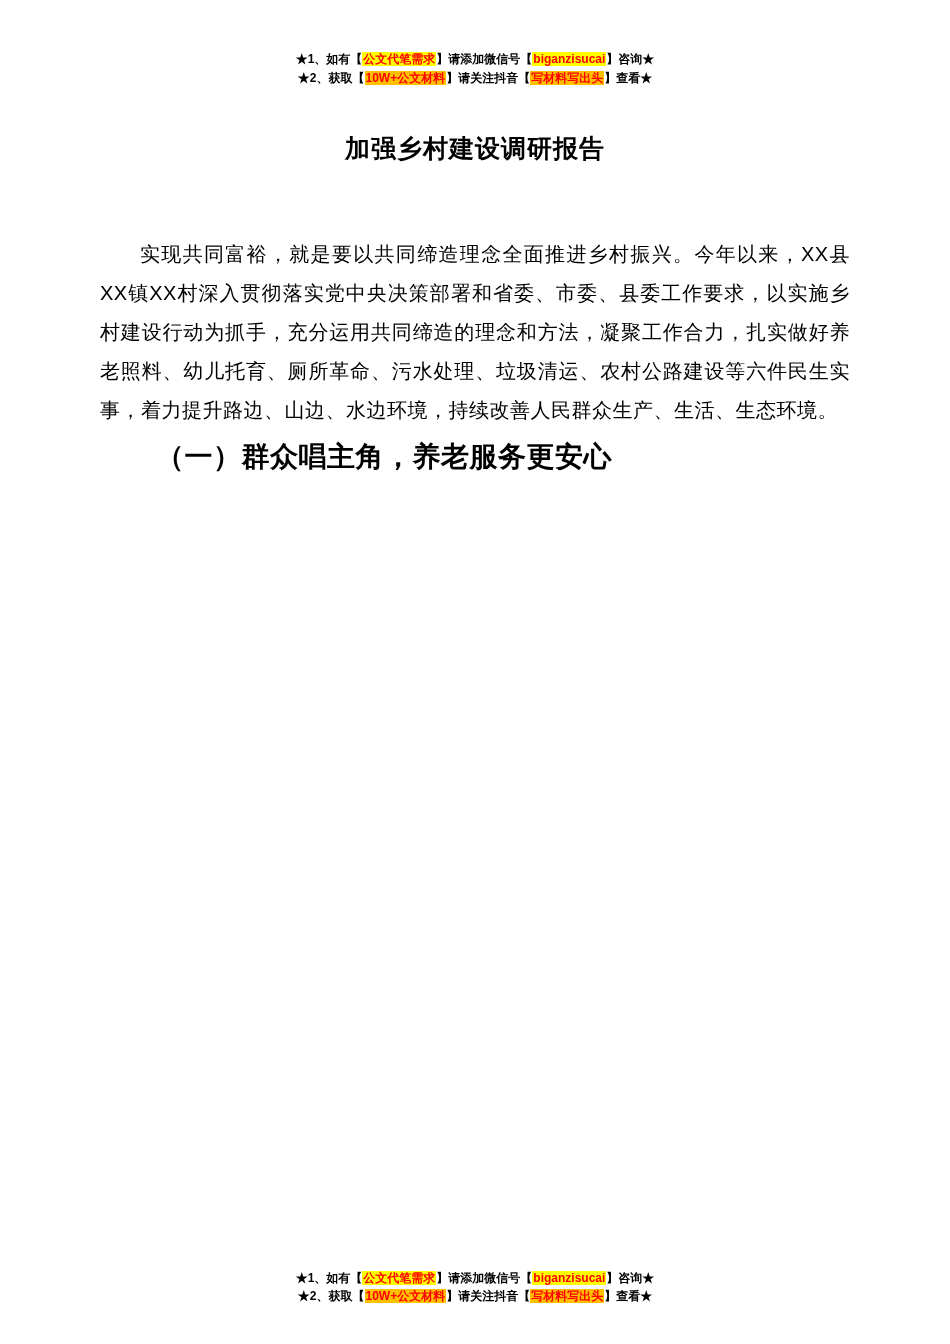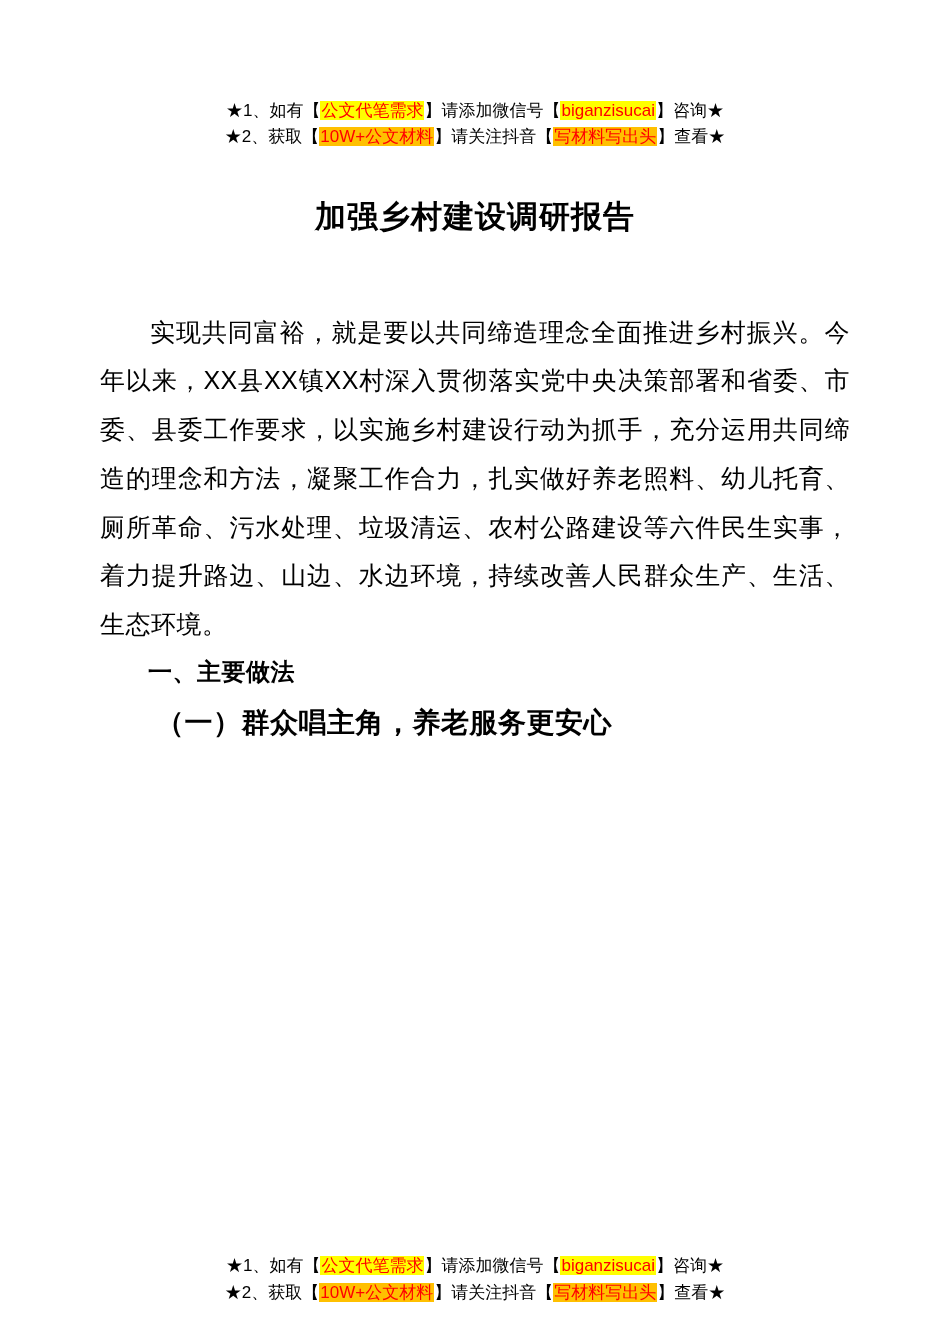--- a/index.html
+++ b/index.html
@@ -17,55 +17,54 @@
   }
   .page {
     width: 950px;
     height: 1344px;
     box-sizing: border-box;
     padding: 50px 100px 0 100px;
     position: relative;
   }
   .banner {
     text-align: center;
-    font-size: 17px;
-    font-weight: normal;
+    font-size: 12px;
+    font-weight: bold;
     line-height: 1.55;
     letter-spacing: 0px;
     white-space: nowrap;
-    margin-top: 48px;
   }
   .banner .line {
     display: block;
   }
   .banner .blk {
     color: #000000;
   }
   .hl-yellow {
     background: #ffff00;
     color: #ff0000;
     padding: 0 1px;
   }
   .hl-orange {
     background: #ffc000;
     color: #ff0000;
     padding: 0 1px;
   }
   .doc-title {
     text-align: center;
-    font-size: 31px;
+    font-size: 25px;
     font-weight: bold;
     margin-top: 45px;
     letter-spacing: 1px;
   }
   .body-area {
     margin-top: 70px;
   }
   p.para {
-    font-size: 25px;
+    font-size: 20px;
     line-height: 1.95;
     margin: 0;
     text-align: justify;
     text-justify: inter-ideograph;
     text-indent: 2em;
     letter-spacing: 0.5px;
   }
   p.heading1 {
     font-size: 24px;
     font-weight: bold;
@@ -101,21 +100,20 @@
     </span>
     <span class="line">
       <span class="blk">★2、获取【</span><span class="hl-orange">10W+公文材料</span><span class="blk">】请关注抖音【</span><span class="hl-orange">写材料写出头</span><span class="blk">】查看★</span>
     </span>
   </div>
 
   <div class="doc-title">加强乡村建设调研报告</div>
 
   <div class="body-area">
     <p class="para">实现共同富裕，就是要以共同缔造理念全面推进乡村振兴。今年以来，XX县XX镇XX村深入贯彻落实党中央决策部署和省委、市委、县委工作要求，以实施乡村建设行动为抓手，充分运用共同缔造的理念和方法，凝聚工作合力，扎实做好养老照料、幼儿托育、厕所革命、污水处理、垃圾清运、农村公路建设等六件民生实事，着力提升路边、山边、水边环境，持续改善人民群众生产、生活、生态环境。</p>
-    <p class="heading1">一、主要做法</p>
     <p class="heading2">（一）群众唱主角，养老服务更安心</p>
   </div>
 
   <div class="banner footer-banner">
     <span class="line">
       <span class="blk">★1、如有【</span><span class="hl-yellow">公文代笔需求</span><span class="blk">】请添加微信号【</span><span class="hl-yellow">biganzisucai</span><span class="blk">】咨询★</span>
     </span>
     <span class="line">
       <span class="blk">★2、获取【</span><span class="hl-orange">10W+公文材料</span><span class="blk">】请关注抖音【</span><span class="hl-orange">写材料写出头</span><span class="blk">】查看★</span>
     </span>

